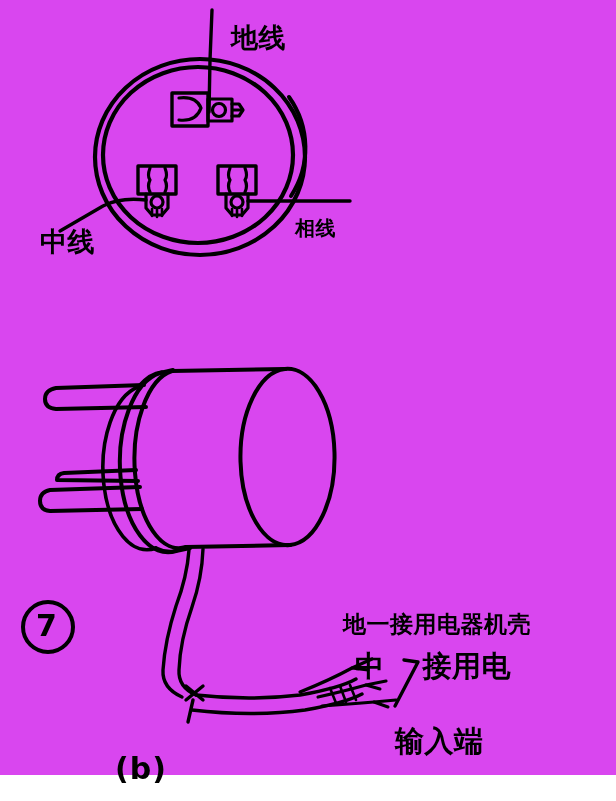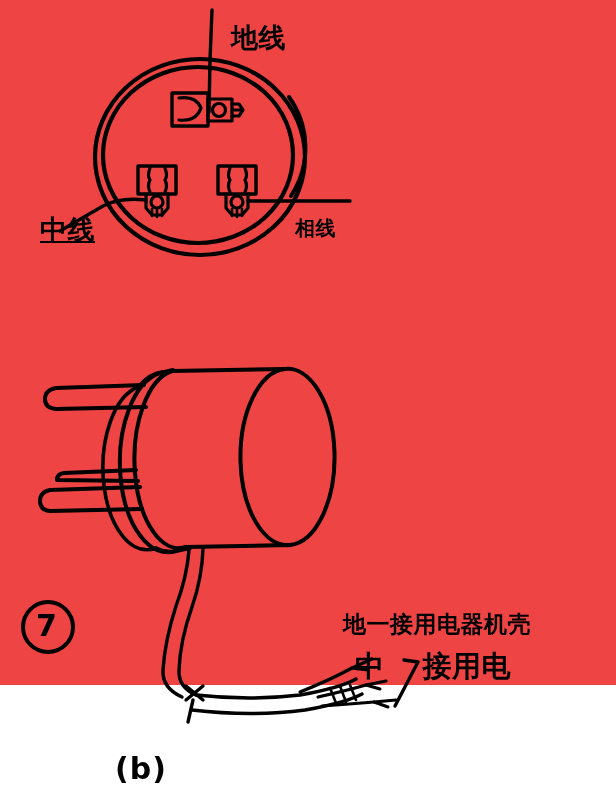--- a/index.html
+++ b/index.html
@@ -12,22 +12,22 @@
     width: 616px;
     height: 801px;
     font-family: "DejaVu Sans", "Liberation Sans", sans-serif;
     color: #000000;
     overflow: hidden;
     position: relative;
   }
   #figure-root {
     position: relative;
     width: 616px;
-    height: 685px;
-    background: #ef4444;
+    height: 775px;
+    background: #d946ef;
   }
   svg.figure-canvas {
     position: absolute;
     left: 0;
     top: 0;
     width: 616px;
     height: 801px;
     display: block;
   }
   .ink-stroke {
@@ -48,21 +48,21 @@
   }
   .latin-label {
     position: absolute;
     font-family: "DejaVu Sans", "Liberation Sans", sans-serif;
     font-weight: 700;
     color: #000000;
     white-space: nowrap;
     line-height: 1;
   }
   #label-ground-wire   { left: 231px; top: 24px;  font-size: 27px; }
-  #label-neutral-wire  { left: 40px;  top: 216px; font-size: 27px; text-decoration: underline; }
+  #label-neutral-wire  { left: 40px;  top: 228px; font-size: 27px; }
   #label-live-wire     { left: 295px; top: 218px; font-size: 20px; }
 
   #annot-line-1 { left: 343px; top: 613px; font-size: 23px; }
   #annot-line-2 { left: 355px; top: 652px; font-size: 29px; }
   #annot-line-3 { left: 355px; top: 690px; font-size: 29px; }
   #annot-line-4 { left: 395px; top: 727px; font-size: 29px; }
 
   #figure-index-number {
     left: 36px;
     top: 611px;
@@ -184,18 +184,19 @@
 
   <div class="cjk-label" id="label-live-wire">相线</div>
 
   <div class="cjk-label" id="annot-line-1">地一接用电器机壳</div>
 
   <div class="cjk-label" id="annot-line-2">
     <span>中</span><span style="display:inline-block;width:38px;"></span><span>接用电</span>
   </div>
 
 
+  <div class="cjk-label" id="annot-line-4">输入端</div>
 
   <div class="latin-label" id="figure-index-number">7</div>
 
   <div class="latin-label" id="figure-caption">(b)</div>
 
 </div>
 
 </body></html>

